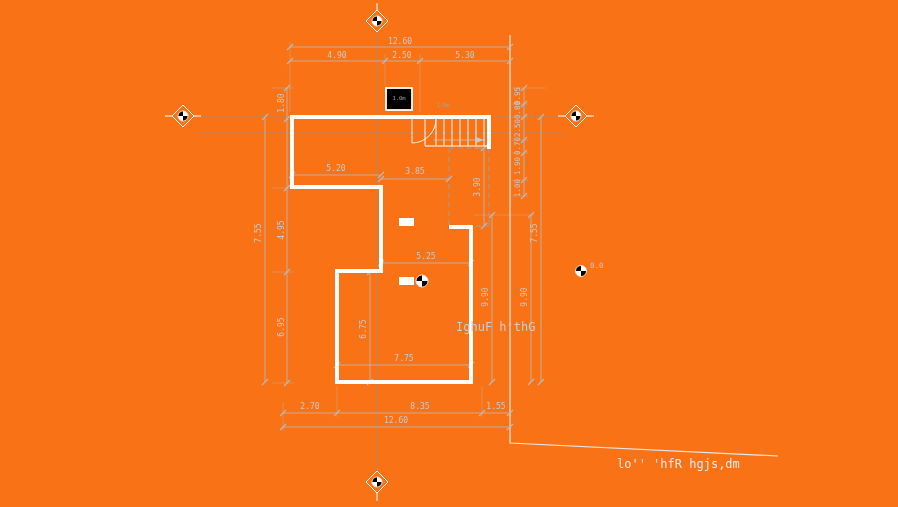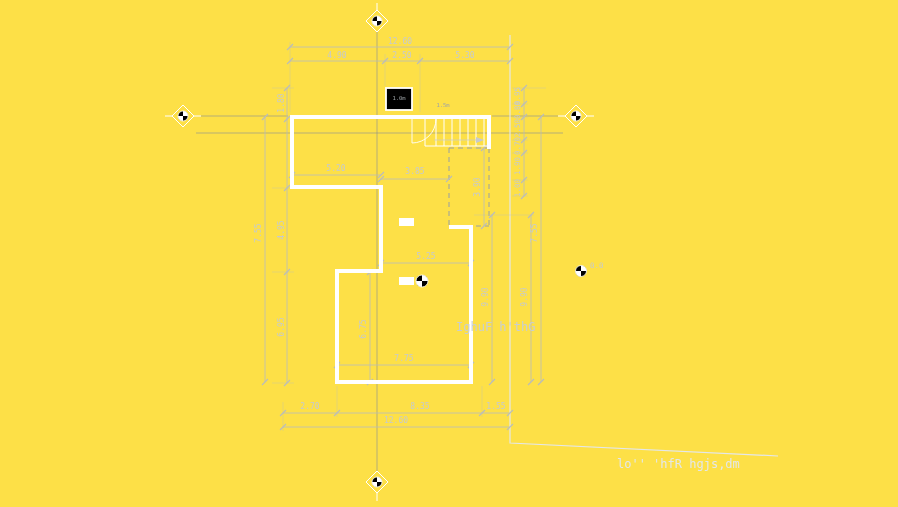--- a/index.html
+++ b/index.html
@@ -1,16 +1,16 @@
 <!DOCTYPE html>
 <html><head>
 <meta charset="utf-8">
 <style>
   html,body{margin:0;padding:0;background:#000;}
-  .canvas{position:relative;width:898px;height:507px;background:#fde047;overflow:hidden;}
+  .canvas{position:relative;width:898px;height:507px;background:#f97316;overflow:hidden;}
   svg{display:block;}
   text{font-family:"DejaVu Sans Mono",monospace;fill:#c6cacd;}
   .dim{font-size:8px;}
   .dim-sm{font-size:7.5px;}
   .tiny{font-size:5.5px;fill:#9ea4a8;}
   .label-lg{font-size:12px;fill:#c9ced1;}
   .site{fill:#e3e7e9;}
   .dimline{stroke-width:.8;fill:none;}
   .ticks{stroke-width:1.1;fill:none;}
   .ext{stroke-width:.5;opacity:.7;fill:none;}

